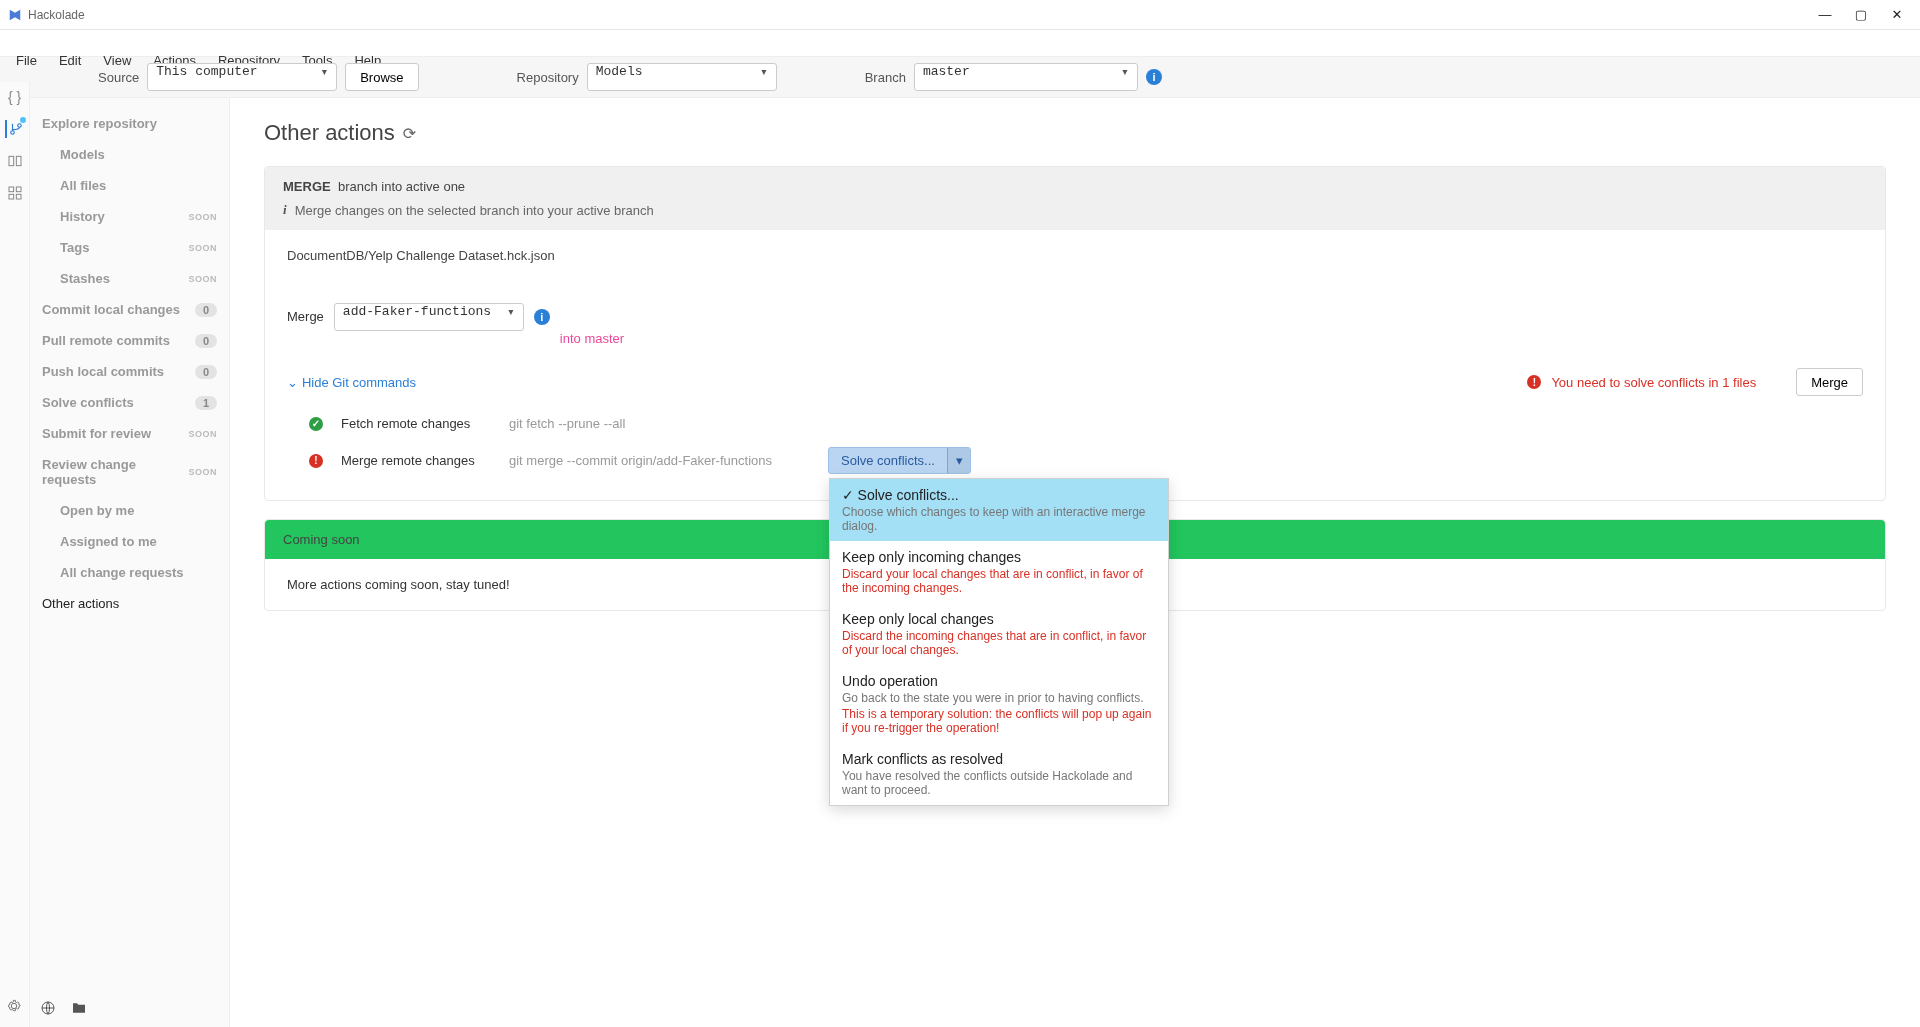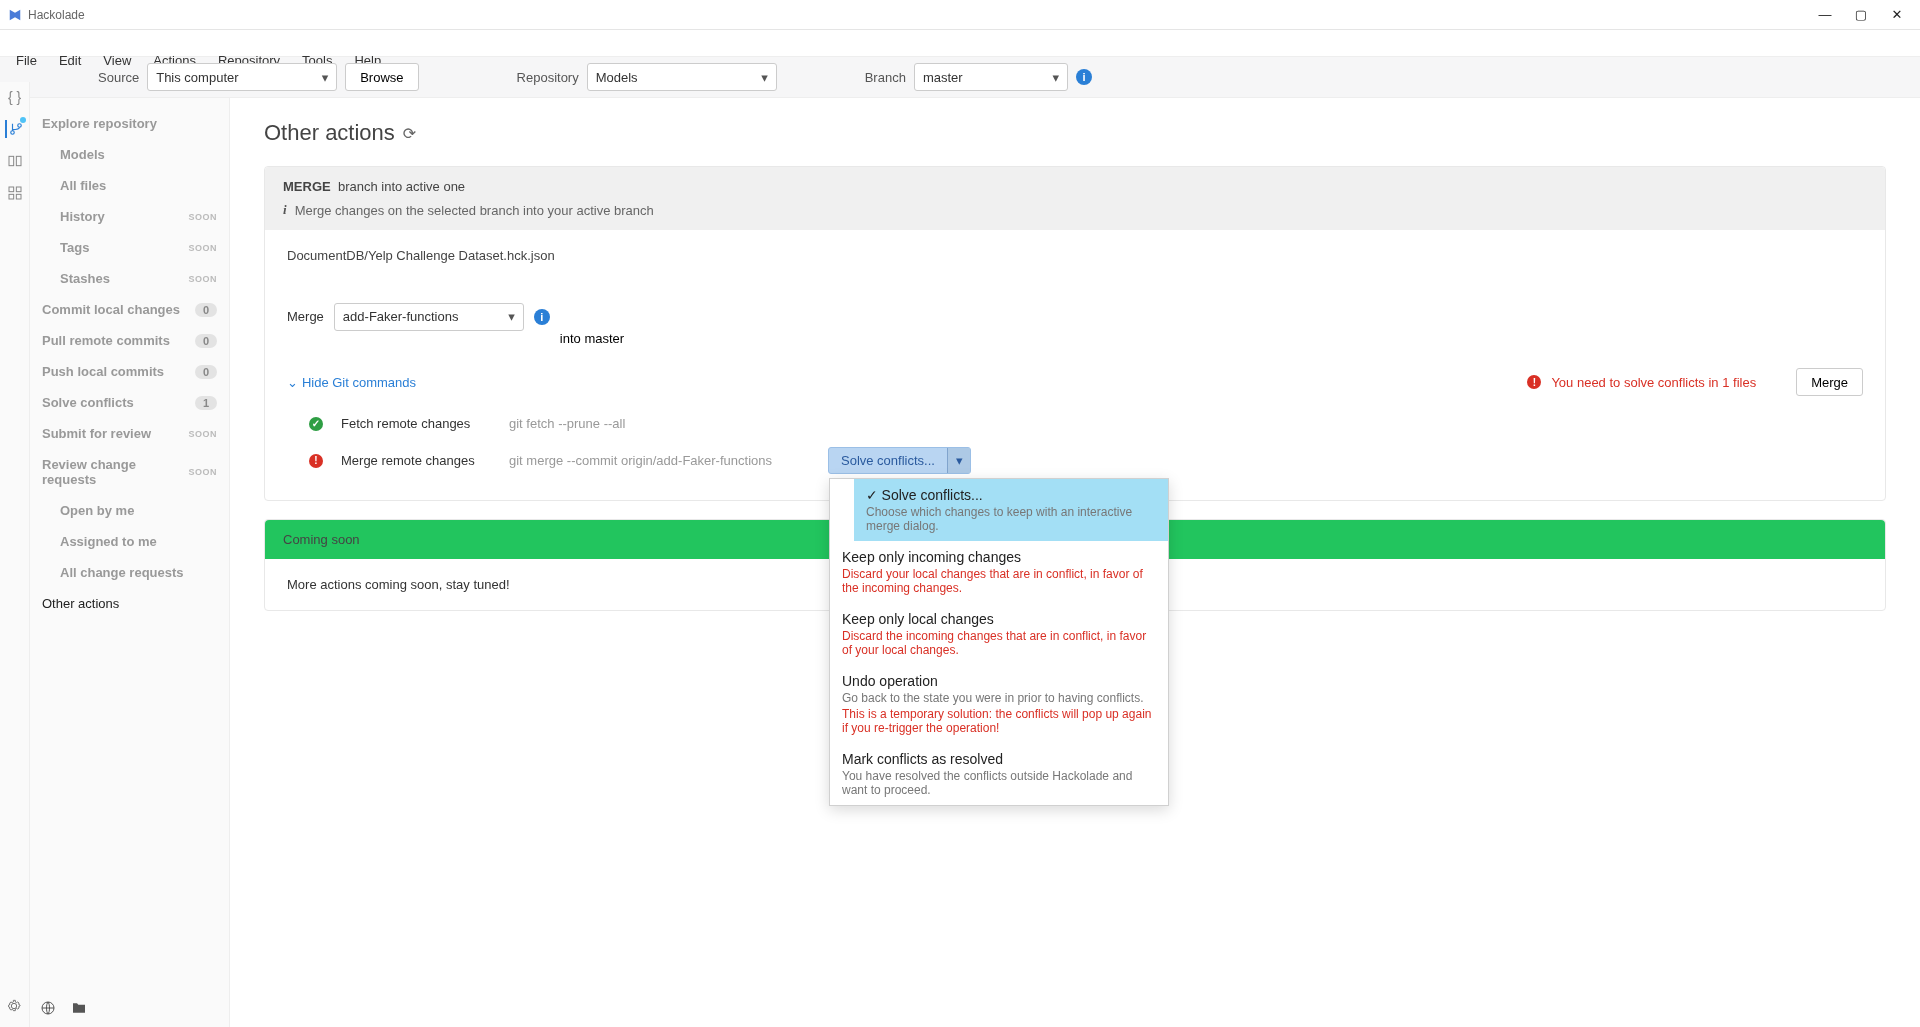--- a/index.html
+++ b/index.html
@@ -11,21 +11,21 @@
 .win-btn { width: 14px; height: 14px; display:flex; align-items:center; justify-content:center; color:#222; }
 .menubar { height: 26px; display: flex; align-items: center; padding: 0 6px; gap: 2px; }
 .menubar span { padding: 2px 10px; color: #333; font-size: 13px; margin-top: 34px; }
 .toolbar { height: 42px; background: #f6f6f7; border-top:1px solid #eee; border-bottom:1px solid #eee; display:flex; align-items:center; padding: 0 6px; }
 .leftstrip { width: 30px; background:#fafafa; border-right:1px solid #eee; display:flex; flex-direction:column; align-items:center; padding-top:6px; gap:14px; }
 .leftstrip .strip-ic { width:18px; height:18px; color:#888; display:flex; align-items:center; justify-content:center; font-size:14px; cursor:pointer; }
 .leftstrip .active { color:#2a7fd6; position:relative; border-left:2px solid #2a7fd6; padding-left:2px; margin-left:-2px; }
 .leftstrip .dot { position:absolute; top:-3px; right:-3px; width:6px;height:6px;border-radius:50%;background:#4fc3f7;}
 .toolbar-group { display:flex; align-items:center; gap:8px; margin-left:14px;}
 .toolbar label { color:#555; font-size:13px;margin-left:48px;}
-.select-box { border:1px solid #ccc; border-radius:3px; background:#fff; height:28px; padding:0 24px 0 8px; font-size:13px; position:relative; display:flex; align-items:center; min-width:100px;}
+.select-box { border:1px solid #ccc; border-radius:3px; background:#fff; height:28px; padding:0 24px 0 8px; font-size:13px; position:relative; display:flex; min-width:100px;font-family:Liberation Mono, monospace;}
 .select-box::after { content:"▾"; position:absolute; right:8px; color:#555;}
 .btn { border:1px solid #ccc; border-radius:3px; background:#fff; height:28px; padding:0 14px; font-size:13px; cursor:pointer; display:inline-flex; align-items:center;}
 .info-ic { width:16px;height:16px;border-radius:50%;background:#2a7fd6;color:#fff;font-size:11px;display:inline-flex;align-items:center;justify-content:center;font-weight:bold;}
 .body-row { display:flex; height: calc(100vh - 98px);}
 .sidebar { width:200px; background:#fafafa; border-right:1px solid #eee; padding:10px 0; color:#999; font-size:13px;}
 .sidebar .item { padding:8px 12px; display:flex; align-items:center; justify-content:space-between;font-weight:bold;}
 .sidebar .sub { padding-left:30px;}
 .sidebar .badge { background:#e3e3e3; color:#888; border-radius:9px; font-size:11px; padding:1px 8px;}
 .sidebar .soon-tag { font-size:9px; color:#bbb; text-transform:uppercase; letter-spacing:0.5px;}
 .sidebar .active-item { color:#222; font-weight:500;}
@@ -50,21 +50,21 @@
 .ok-ic { width:14px;height:14px;border-radius:50%;background:#2e9e44;color:#fff;font-size:10px;display:inline-flex;align-items:center;justify-content:center;font-weight:bold;}
 .cmd-row { display:flex; align-items:center; gap:18px; padding:8px 0 8px 22px; font-size:13px;}
 .cmd-label { color:#333; min-width:150px;}
 .cmd-text { color:#999;}
 .btn-merge { margin-left:auto;}
 .solve-btn { background:#b9d5f2; border:1px solid #9bbfe6; color:#2a5a9e; border-radius:3px; display:inline-flex;}
 .solve-btn .main-part { padding:5px 12px;}
 .solve-btn .caret-part { border-left:1px solid #2a5a9e55; padding:5px 8px; background:#adc9e5;}
 .dropdown { position:absolute; background:#fff; border:1px solid #d0d0d0; box-shadow:0 4px 14px rgba(0,0,0,0.15); width:340px; z-index:50;}
 .dropdown .dd-item { padding:8px 12px;}
-.dropdown .dd-item.sel { background:#a3dff5;margin-left:24px;}
+.dropdown .dd-item.sel { background:#a3dff5;}
 .dropdown .dd-title { font-size:14px; color:#222;}
 .dropdown .dd-desc { font-size:12px; color:#777; margin-top:2px;}
 .dropdown .dd-desc.red { color:#d93025;}
 .coming-card .card-head { background:#22c55e;}
 .flex-fill { flex:1;}
 </style>
 </head>
 <body>
 
 <div class="titlebar">
@@ -123,21 +123,21 @@
     <button class="btn">Browse</button>
   </div>
   <div class="toolbar-group" style="margin-left:50px;">
     <label>Repository</label>
     <div class="select-box" style="width:190px;">
         <span>Models</span>
       </div>
   </div>
   <div class="toolbar-group" style="margin-left:40px;">
     <label>Branch</label>
-    <div class="select-box" style="width:154px;">
+    <div class="select-box" style="width:224px;">
         <span>master</span>
       </div>
     <span class="info-ic">i</span>
   </div>
 </div>
 
 <div class="body-row">
   <div style="width:30px;"></div>
 
   <div class="sidebar">
@@ -215,21 +215,21 @@
           </div>
       </div>
       <div class="card-body">
         <div class="file-line">DocumentDB/Yelp Challenge Dataset.hck.json</div>
         <div class="merge-row">
           <label>Merge</label>
           <div class="select-box" style="width:190px;">
               <span>add-Faker-functions</span>
             </div>
           <span class="info-ic">i</span>
-          <span style="color:#000000;margin-top:44px;">into master</span>
+          <span style="color:#ec4899;margin-top:44px;">into master</span>
         </div>
 
         <div class="conflict-bar">
           <span class="hide-cmds">⌄ <span>Hide Git commands</span></span>
           <div class="flex-fill"></div>
           <span class="warn-ic">!</span>
           <span class="warn-text">You need to solve conflicts in 1 files</span>
           <button class="btn btn-merge" style="margin-left:30px;">Merge</button>
         </div>
 

